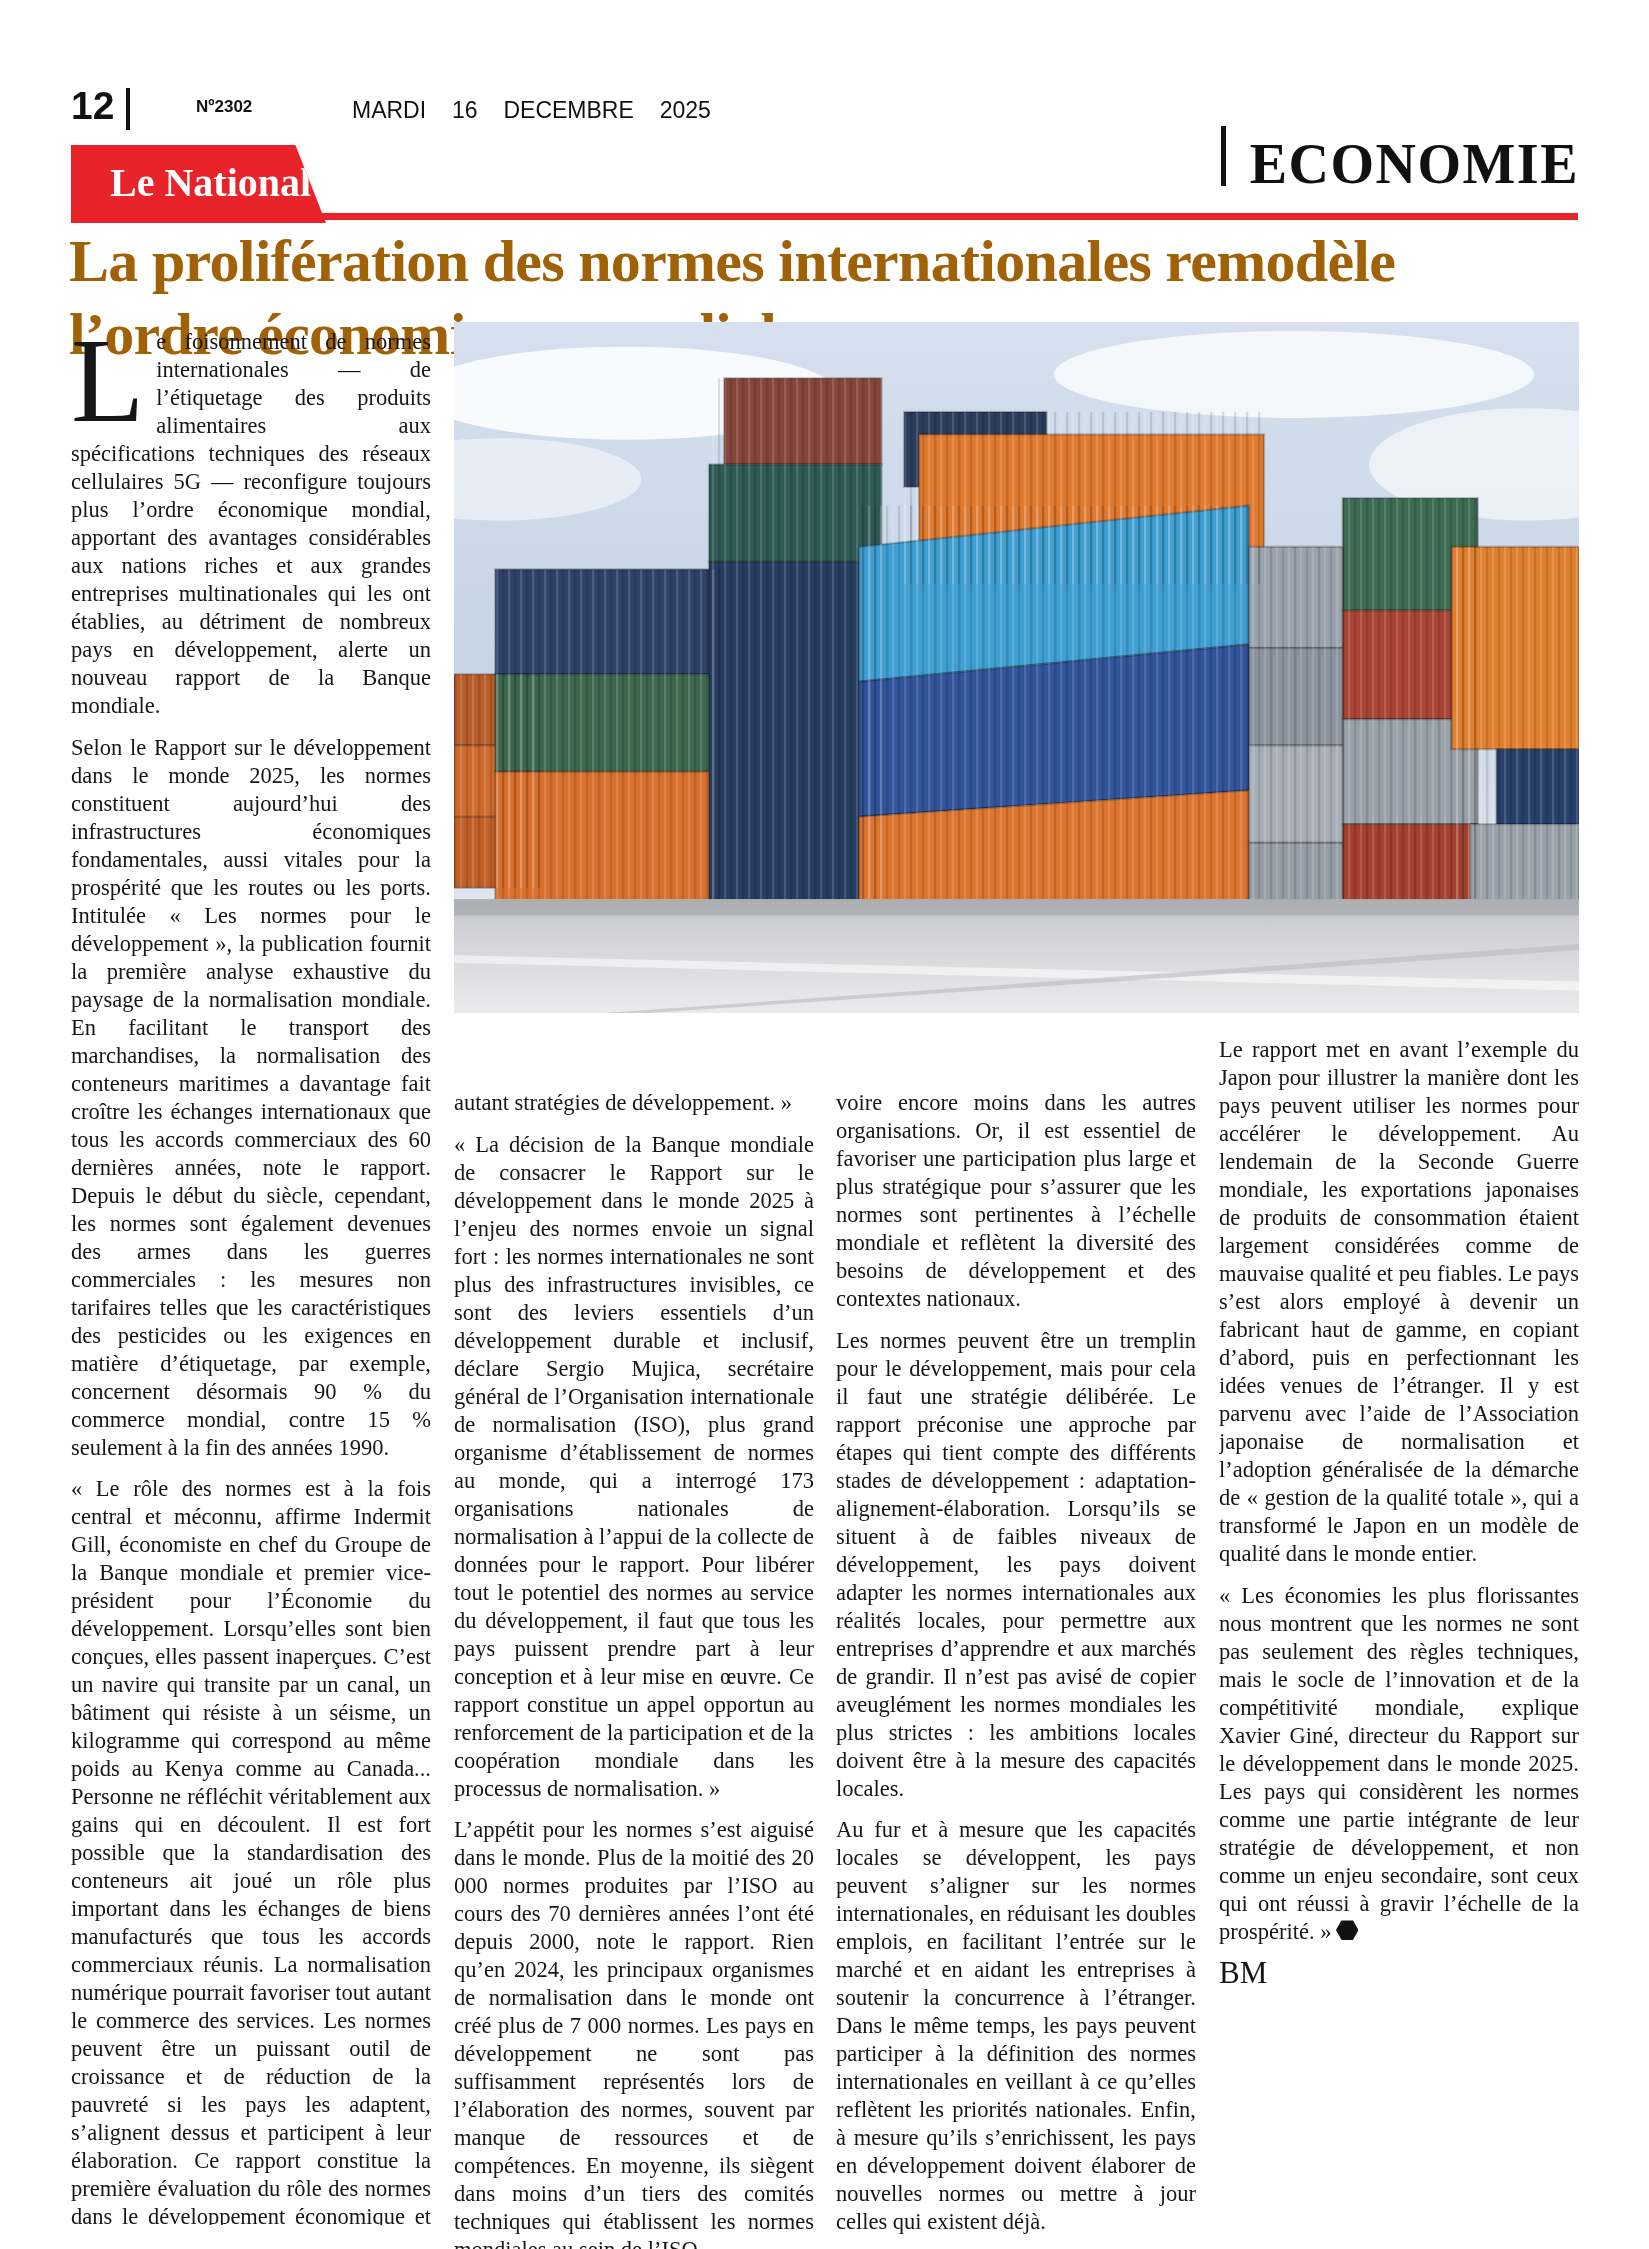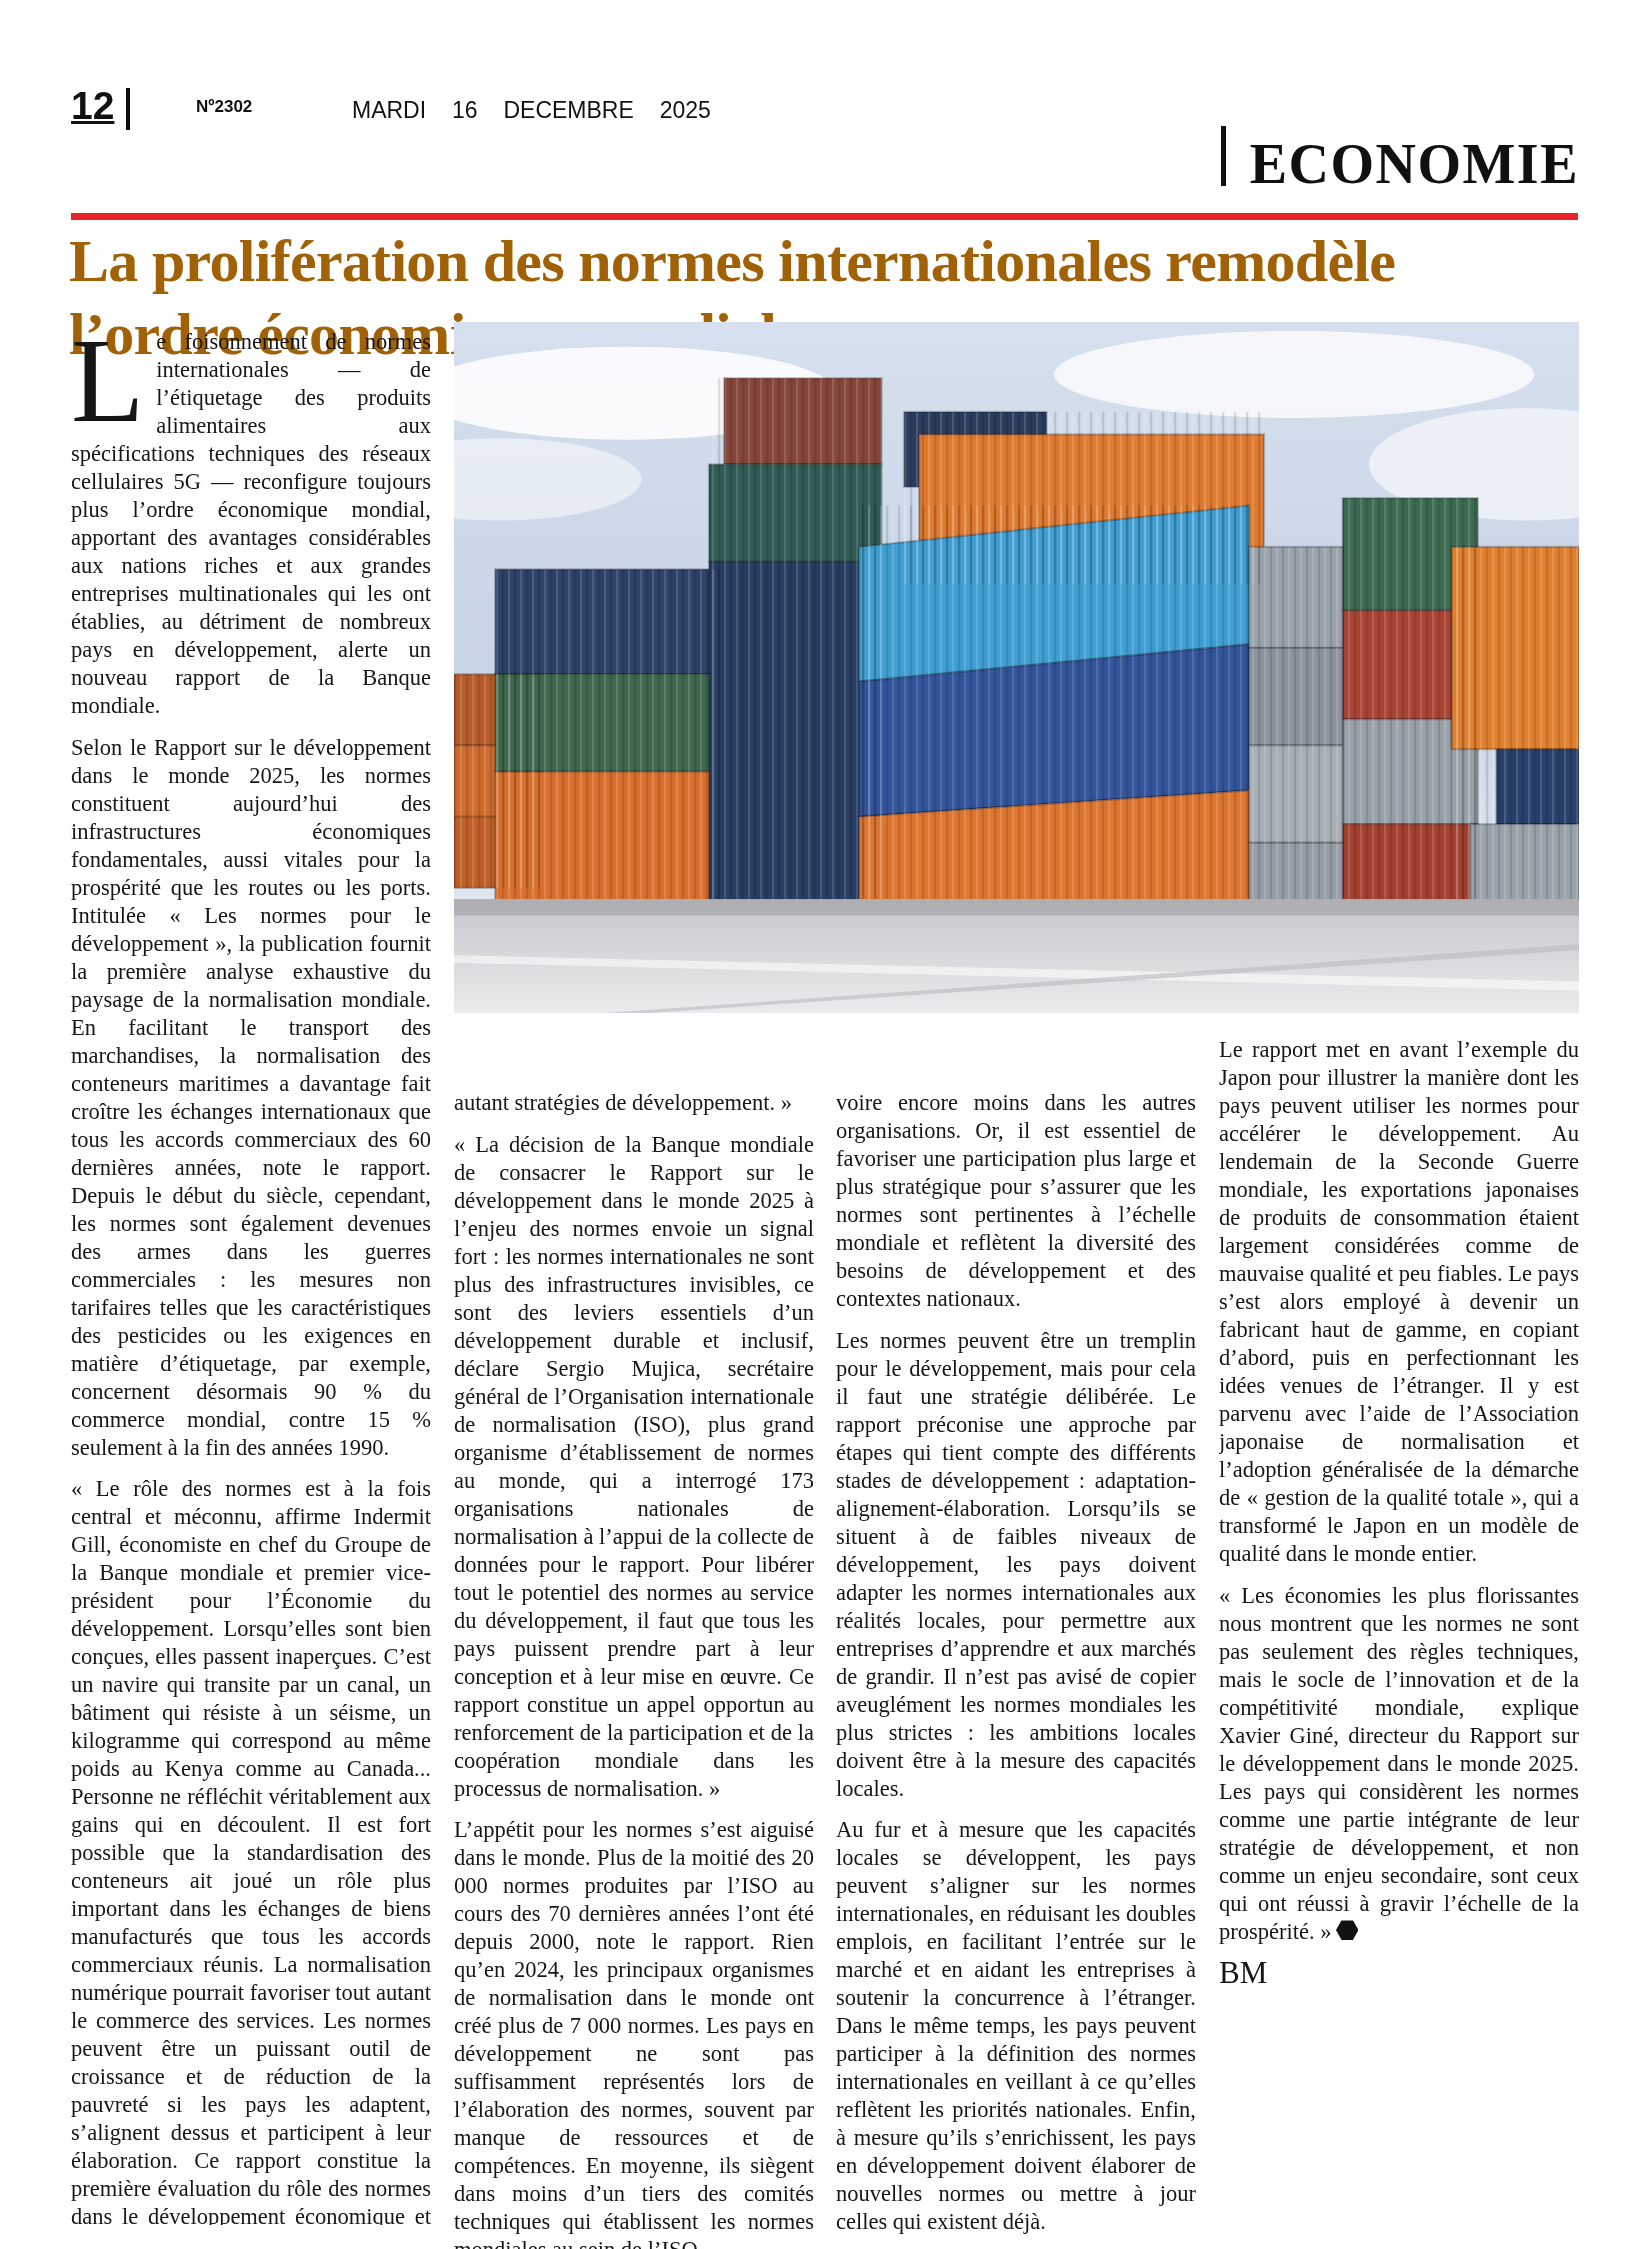--- a/index.html
+++ b/index.html
@@ -1,21 +1,21 @@
 <!DOCTYPE html>
 <html style="font-size:12px"><head>
 <meta charset="utf-8">
 <style>
   html,body{margin:0;padding:0;background:#888;}
   .page{position:relative;width:1650px;height:2250px;background:#ffffff;margin:0 auto;
         font-family:"Liberation Serif",serif;color:#111;overflow:hidden;}
 
   
   .pagenum{position:absolute;left:71px;top:84px;font-family:"Liberation Sans",sans-serif;
-           font-weight:bold;font-size:39px;letter-spacing:0;text-decoration:underline;}
+           font-weight:bold;font-size:39px;letter-spacing:0;}
   .pagenum-bar{position:absolute;left:126px;top:88px;width:3.7px;height:42px;background:#111;}
   .issue{position:absolute;left:196px;top:97px;font-family:"Liberation Sans",sans-serif;
          font-weight:bold;font-size:17px;}
   .issuedate{position:absolute;left:352px;top:97px;font-family:"Liberation Sans",sans-serif;
              font-weight:normal;font-size:23px;word-spacing:19.5px;}
   .red-rule{position:absolute;left:71px;top:213px;width:1507px;height:6.7px;background:#e8232a;}
   .banner{position:absolute;left:71px;top:145px;width:255px;height:78px;background:#e8232a;
           clip-path:polygon(0 0,88% 0,100% 100%,0 100%);}
   .banner span{position:absolute;left:39px;top:13.5px;color:#fff;font-weight:bold;font-size:40px;
                font-family:"Liberation Serif",serif;}
@@ -48,20 +48,23 @@
 <body>
 
 <div class="page">
 
   <div class="pagenum">12</div>
   <div class="pagenum-bar"></div>
   <div class="issue">Nº2302</div>
   <div class="issuedate">MARDI 16 DECEMBRE 2025</div>
 
   <div class="red-rule"></div>
+  <div class="banner">
+    <span>Le National</span>
+  </div>
   <div class="section-bar"></div>
   <div class="section">ECONOMIE</div>
 
   <div class="headline">
     <div>La prolifération des normes internationales remodèle</div>
     <div>l’ordre économique mondial</div>
   </div>
 
   <svg class="photo" viewBox="0 0 1500 922" preserveAspectRatio="none">
     <defs>

